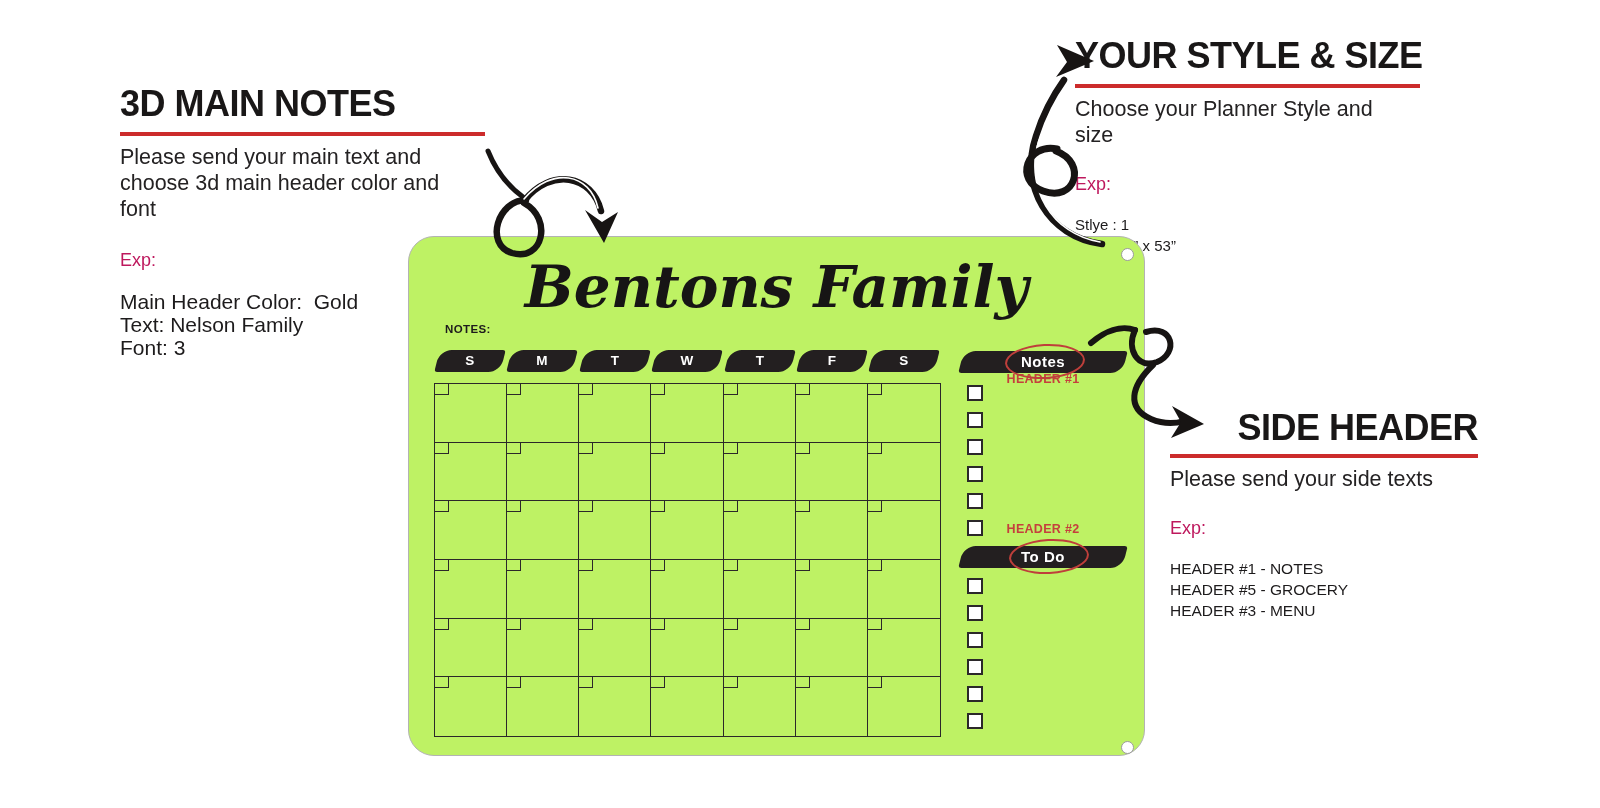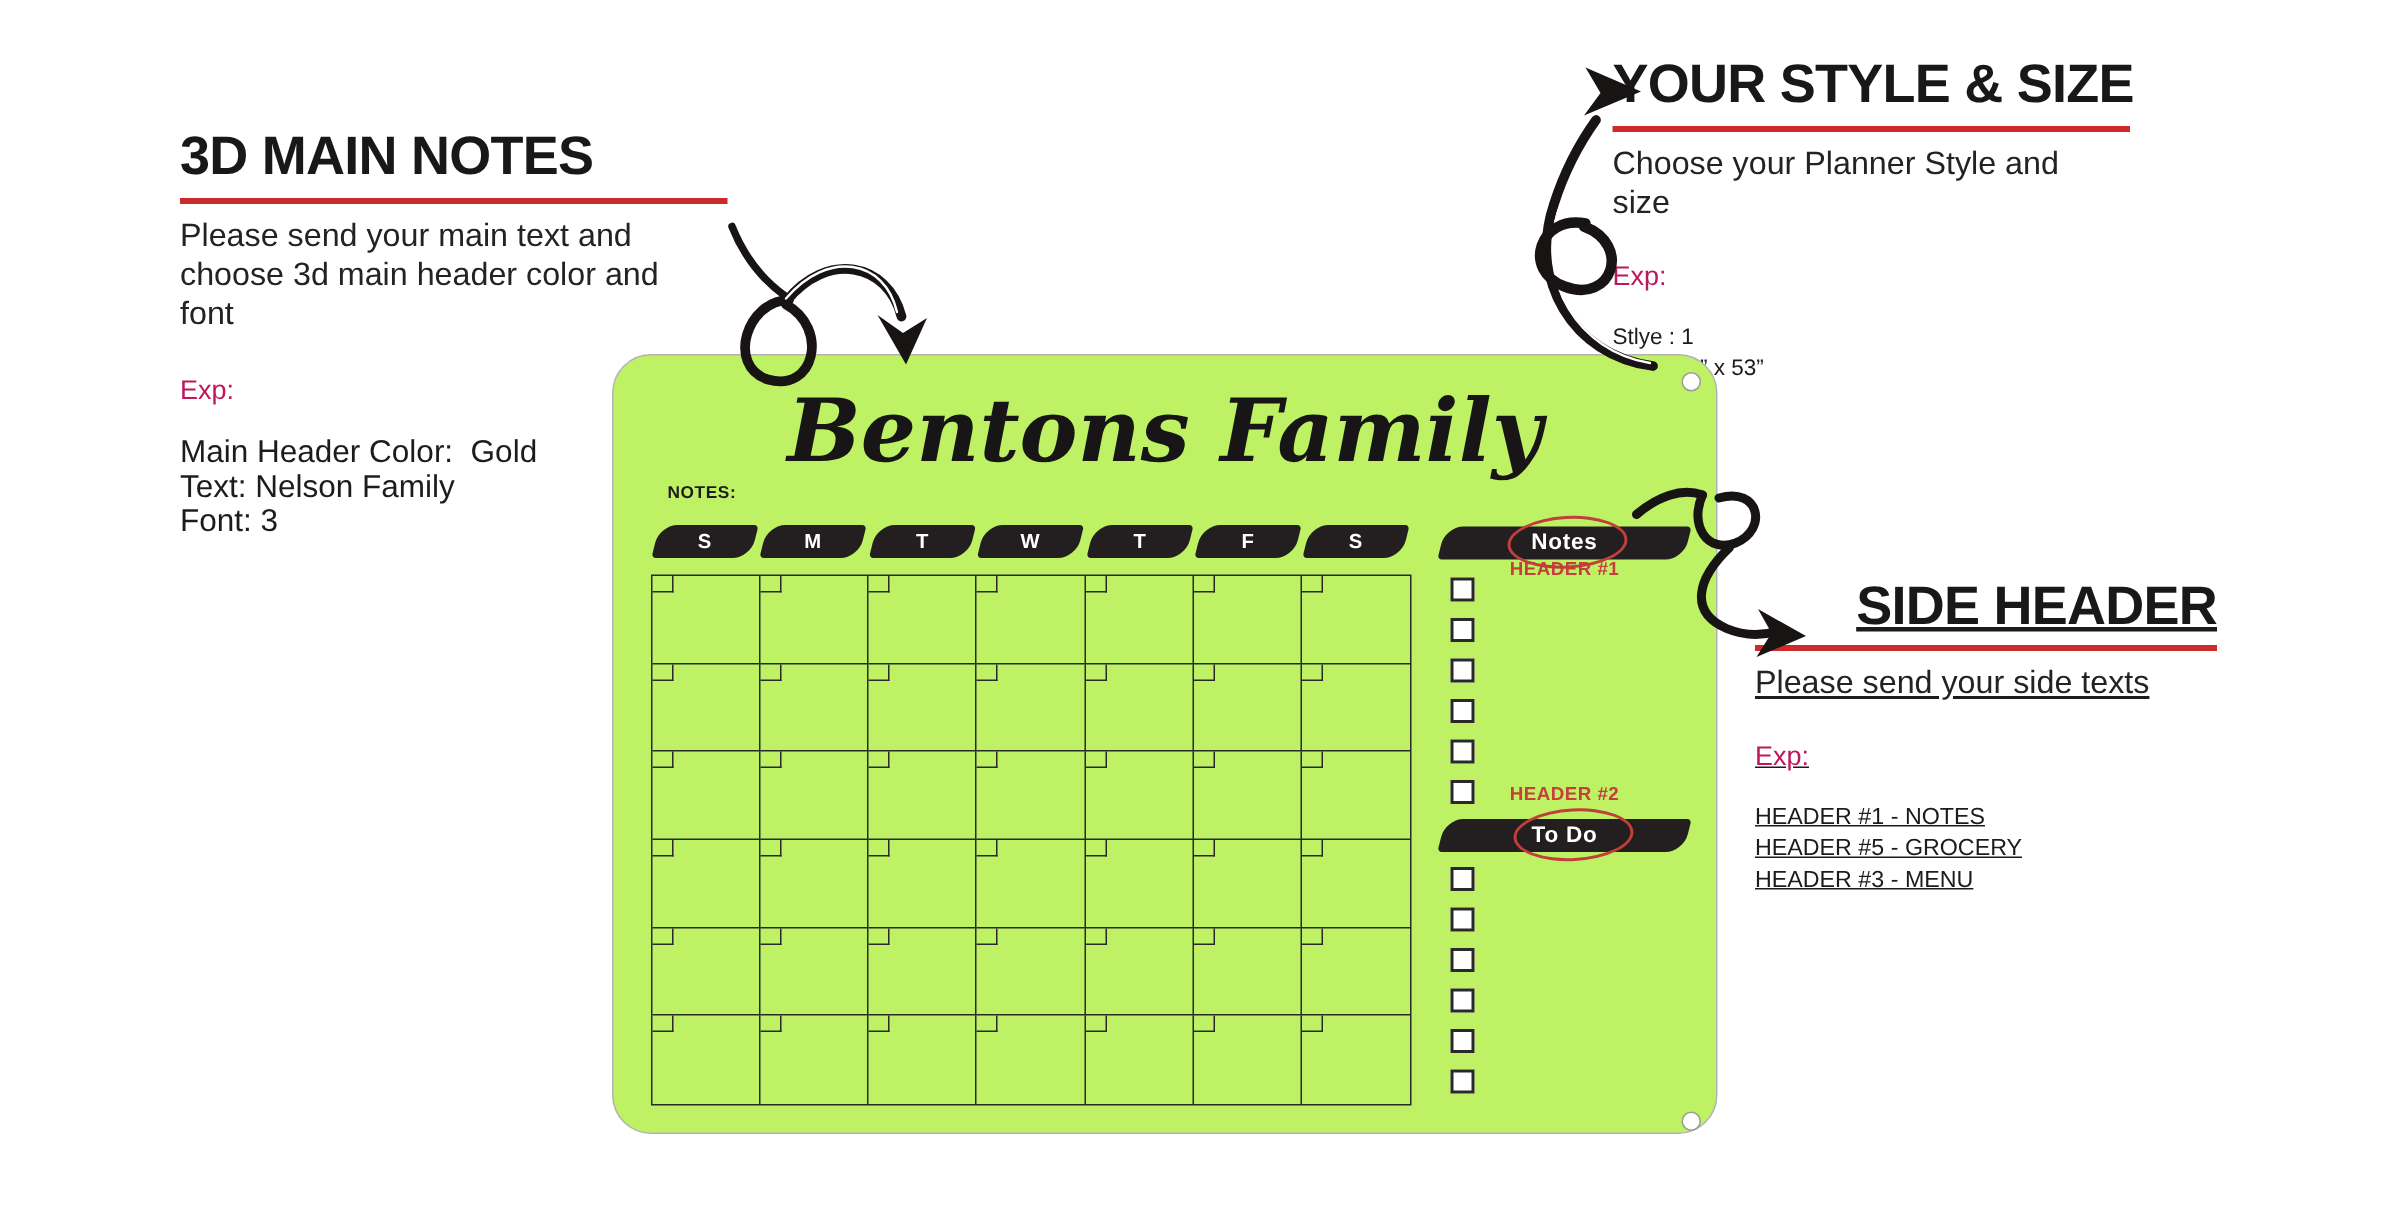--- a/index.html
+++ b/index.html
@@ -19,21 +19,21 @@
   .exp-line { font-weight:500; color:#1d1b1c; white-space:pre-wrap; }
   #note-main { left:120px; top:84px; width:370px; }
   #note-main .underline { width:365px; }
   #note-main .desc { width:345px; }
   #note-main .exp-line { font-size:21px; line-height:23px; }
   #note-style { left:1075px; top:36px; width:350px; }
   #note-style .underline { width:345px; }
   #note-style .desc { width:330px; }
   #note-style .exp { margin-top:22px; }
   #note-style .exp-line { font-size:15px; line-height:21px; }
-  #note-side { left:1170px; top:384px; width:308px;text-decoration:underline; }
+  #note-side { left:1170px; top:408px; width:308px; }
   #note-side h2 { text-align:right; }
   #note-side .underline { width:308px; margin-top:6px; }
   #note-side .exp { margin-top:22px; }
   #note-side .exp-line { font-size:15.5px; line-height:21px; }
 
   
   .board {
     position:absolute; left:408px; top:236px; width:737px; height:520px;
     background:#bef264; border:1.6px solid #b3b3b3; border-radius:26px;
   }

